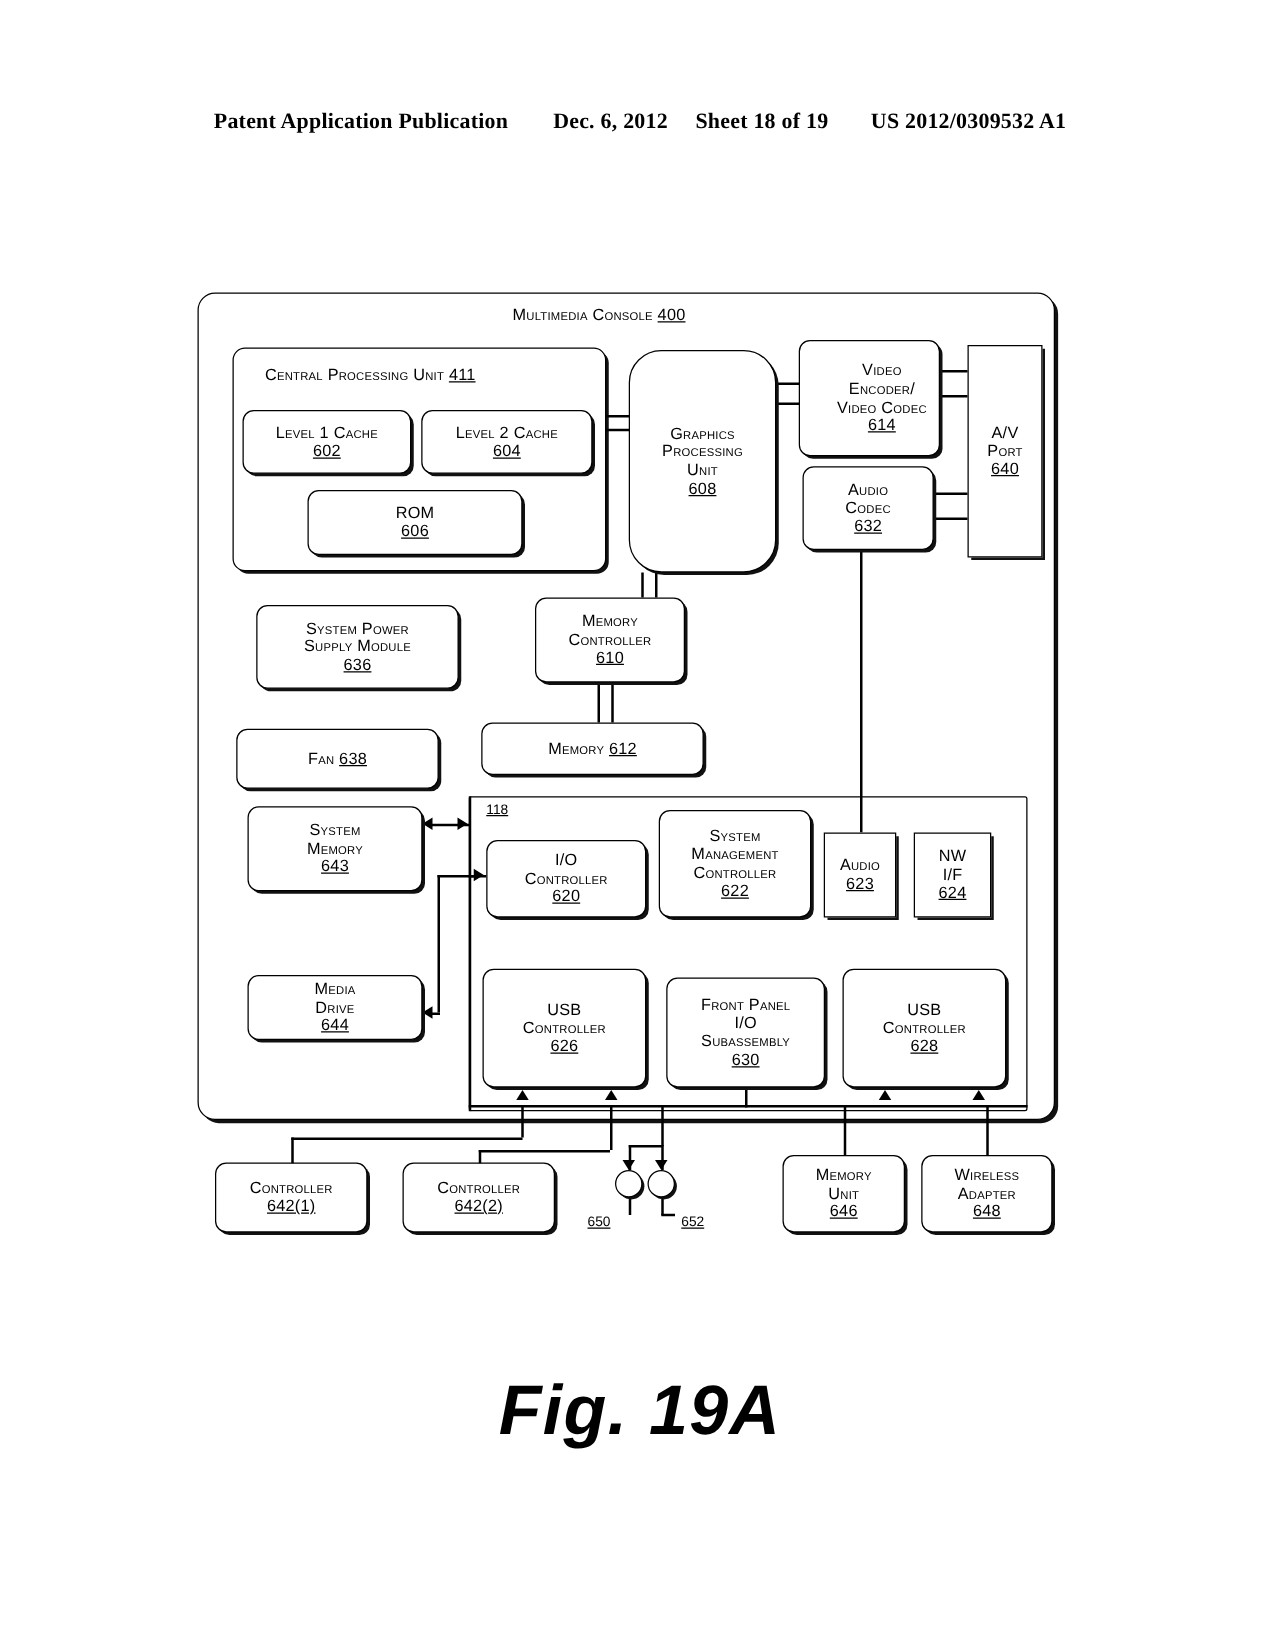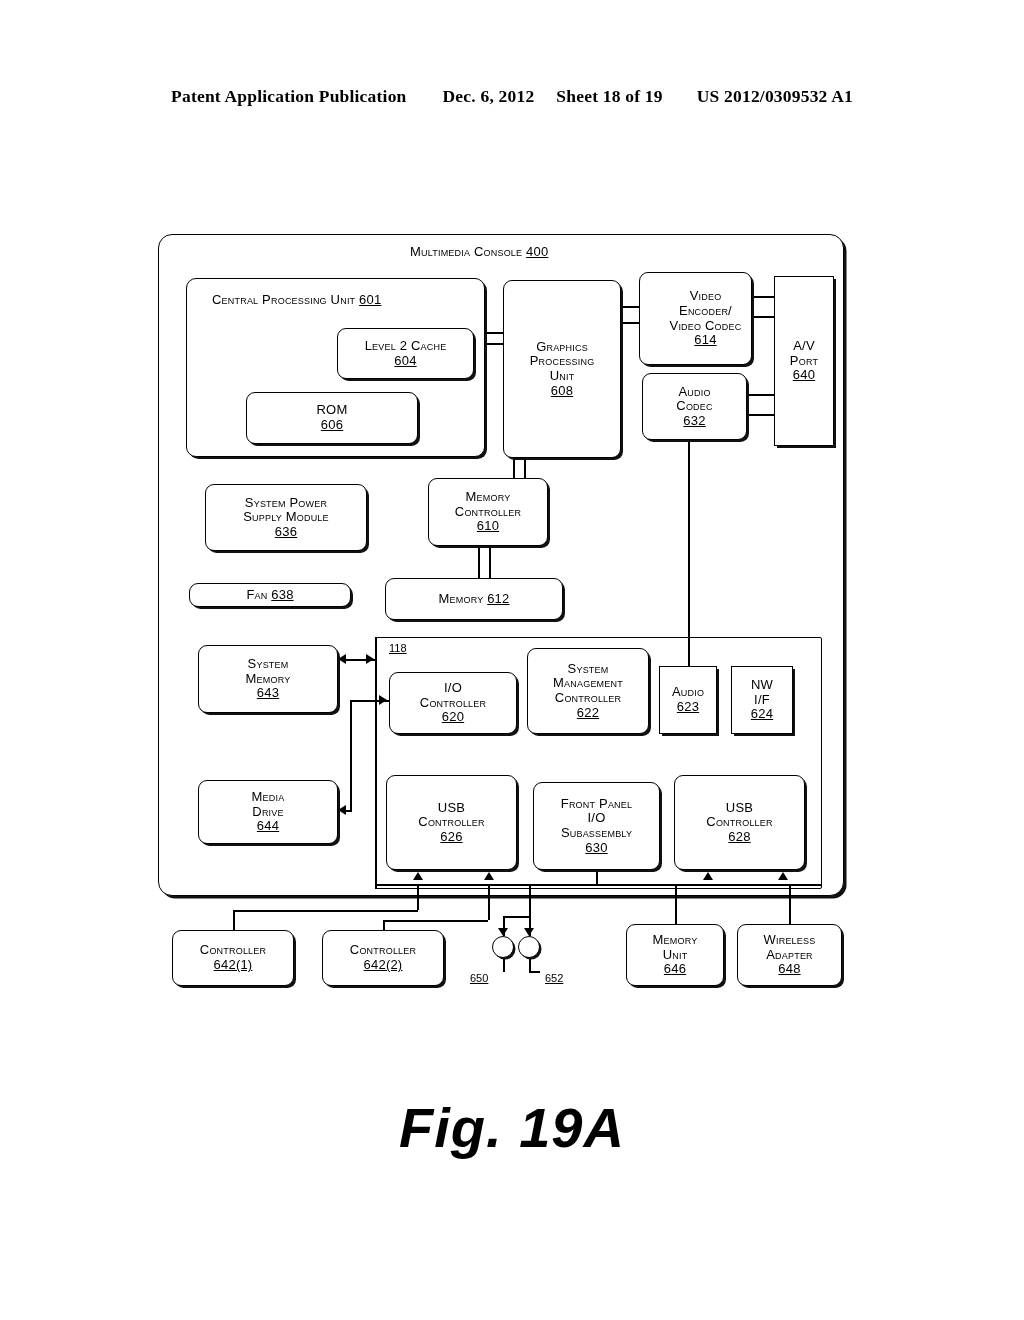--- a/index.html
+++ b/index.html
@@ -111,35 +111,39 @@
   <div class="container-box" style="left:158px;top:234px;width:686px;height:662px;"></div>
 
   <div class="title-txt" style="left:410px;top:244px;">
     <span class="sc">Multimedia Console</span>
     <span class="num">400</span>
   </div>
 
   <div class="sub-container" style="left:186px;top:278px;width:299px;height:179px;"></div>
   <div class="title-txt" style="left:212px;top:292px;">
     <span class="sc">Central Processing Unit</span>
-    <span class="num">601</span>
-  </div>
-
+    <span class="num">411</span>
+  </div>
+
+  <div class="bx" style="left:194px;top:328px;width:135px;height:51px;">
+    <span class="ln sc">Level 1 Cache</span>
+    <span class="ln num">602</span>
+  </div>
 
   <div class="bx" style="left:337px;top:328px;width:137px;height:51px;">
     <span class="ln sc">Level 2 Cache</span>
     <span class="ln num">604</span>
   </div>
 
   <div class="bx" style="left:246px;top:392px;width:172px;height:52px;">
     <span class="ln sc">ROM</span>
     <span class="ln num">606</span>
   </div>
 
-  <div class="bx" style="left:503px;top:280px;width:118px;height:178px;">
+  <div class="bx" style="left:503px;top:280px;width:118px;height:178px;border-radius:26px;">
     <span class="ln sc">Graphics</span>
     <span class="ln sc">Processing</span>
     <span class="ln sc">Unit</span>
     <span class="ln num">608</span>
   </div>
 
   <div class="bx" style="left:639px;top:272px;width:113px;height:93px;padding-left:20px;">
     <span class="ln sc">Video</span>
     <span class="ln sc">Encoder/</span>
     <span class="ln sc">Video Codec</span>
@@ -157,21 +161,21 @@
     <span class="ln sc">Port</span>
     <span class="ln num">640</span>
   </div>
 
   <div class="bx" style="left:189px;top:484px;width:162px;height:67px;margin-left:16px;">
     <span class="ln sc">System Power</span>
     <span class="ln sc">Supply Module</span>
     <span class="ln num">636</span>
   </div>
 
-  <div class="bx" style="left:189px;top:583px;width:162px;height:24px;">
+  <div class="bx" style="left:189px;top:583px;width:162px;height:48px;">
     <span class="ln">
       <span class="sc">Fan</span>
       <span class="num">638</span>
     </span>
   </div>
 
   <div class="bx" style="left:428px;top:478px;width:120px;height:68px;">
     <span class="ln sc">Memory</span>
     <span class="ln sc">Controller</span>
     <span class="ln num">610</span>
@@ -183,21 +187,21 @@
       <span class="num">612</span>
     </span>
   </div>
 
   <div class="bx" style="left:198px;top:645px;width:140px;height:68px;">
     <span class="ln sc">System</span>
     <span class="ln sc">Memory</span>
     <span class="ln num">643</span>
   </div>
 
-  <div class="bx" style="left:198px;top:780px;width:140px;height:64px;">
+  <div class="bx" style="left:198px;top:780px;width:140px;height:52px;">
     <span class="ln sc">Media</span>
     <span class="ln sc">Drive</span>
     <span class="ln num">644</span>
   </div>
 
   <div class="io-container" style="left:375px;top:637px;width:447px;height:252px;"></div>
   <div class="lbl num" style="left:389px;top:642px;">118</div>
 
   <div class="bx" style="left:389px;top:672px;width:128px;height:62px;">
     <span class="ln sc">I/O</span>

